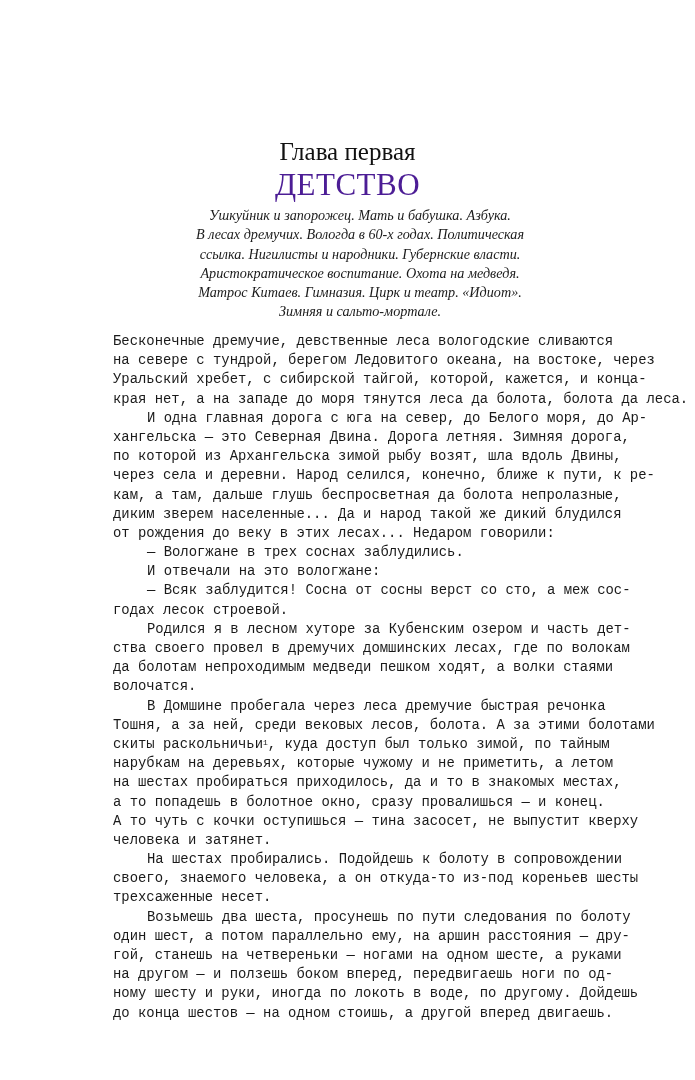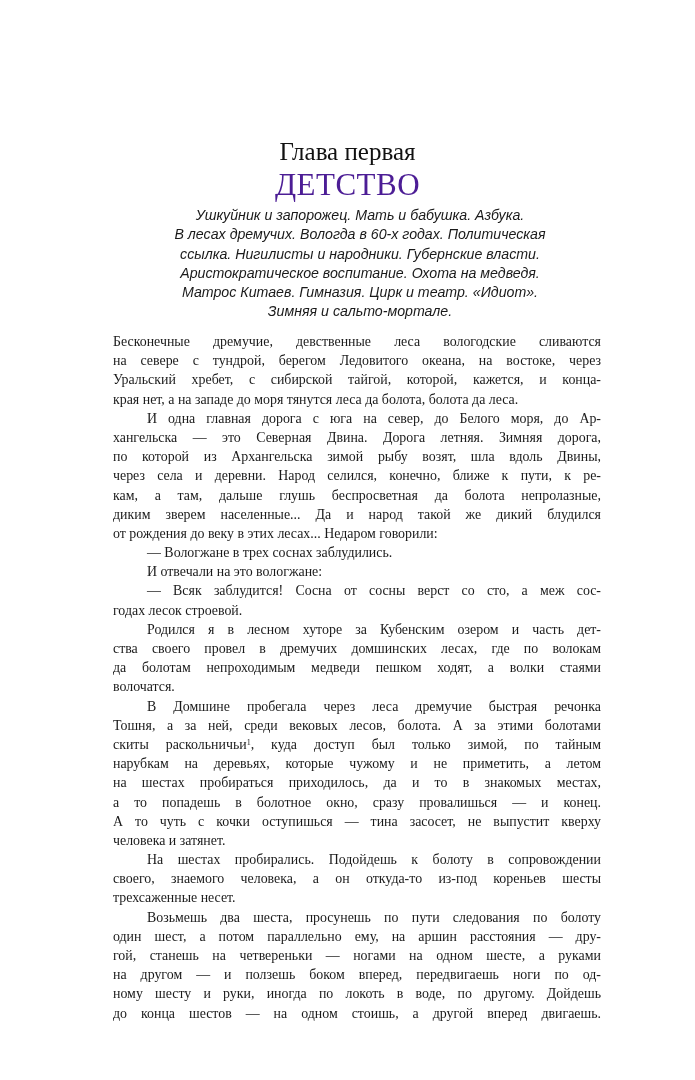--- a/index.html
+++ b/index.html
@@ -41,36 +41,36 @@
       line-height: 34px;
       letter-spacing: 0.5px;
       color: #4c1d95;
     }
     .epigraph {
       position: absolute;
       top: 206px;
       left: 100px;
       width: 520px;
       text-align: center;
-      font-family: Liberation Sans, sans-serif;
+      font-family: Liberation Serif, serif;
       font-style: italic;
       font-size: 14.2px;
       line-height: 19.3px;
       color: #1a1a1a;
     }
     .epigraph .ep-line {
       display: block;
       white-space: nowrap;
     }
     .body-text {
       position: absolute;
       top: 332px;
       left: 113px;
       width: 488px;
-      font-family: Liberation Serif, serif;
+      font-family: Liberation Mono, monospace;
       font-size: 13.9px;
       line-height: 19.2px;
       color: #1a1a1a;
     }
     .line {
       display: block;
       white-space: nowrap;
       text-align: justify;
       text-align-last: justify;
       height: 19.2px;

